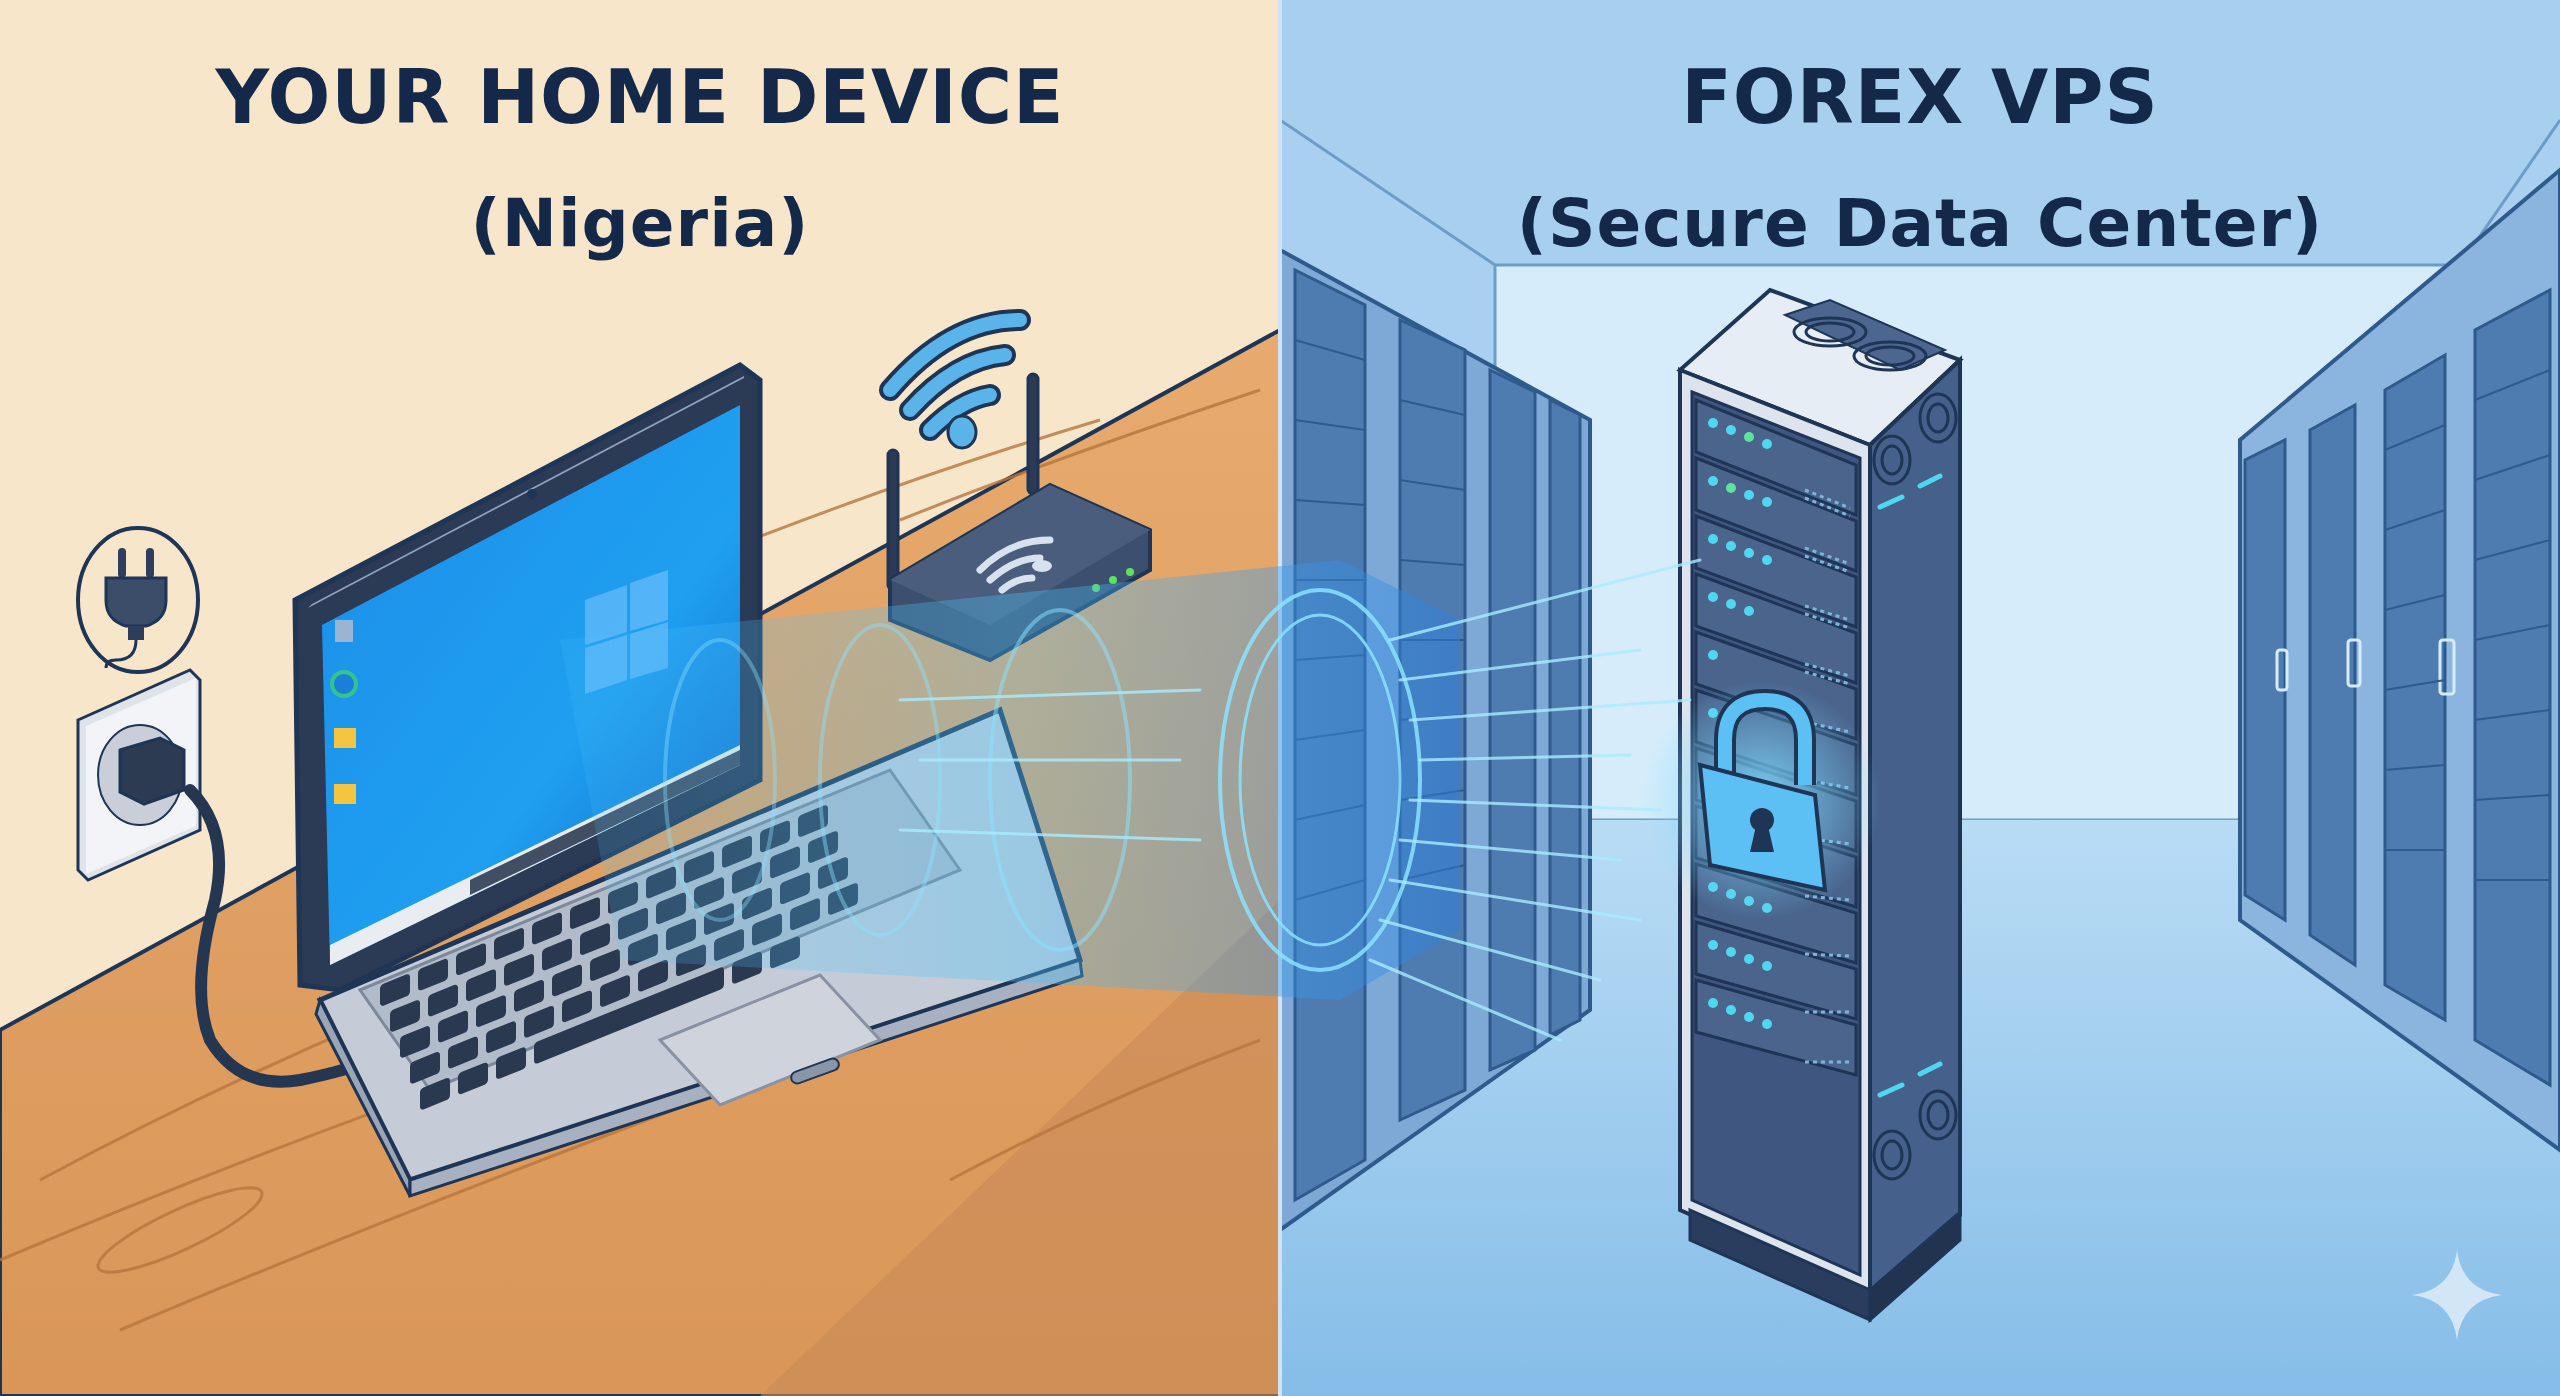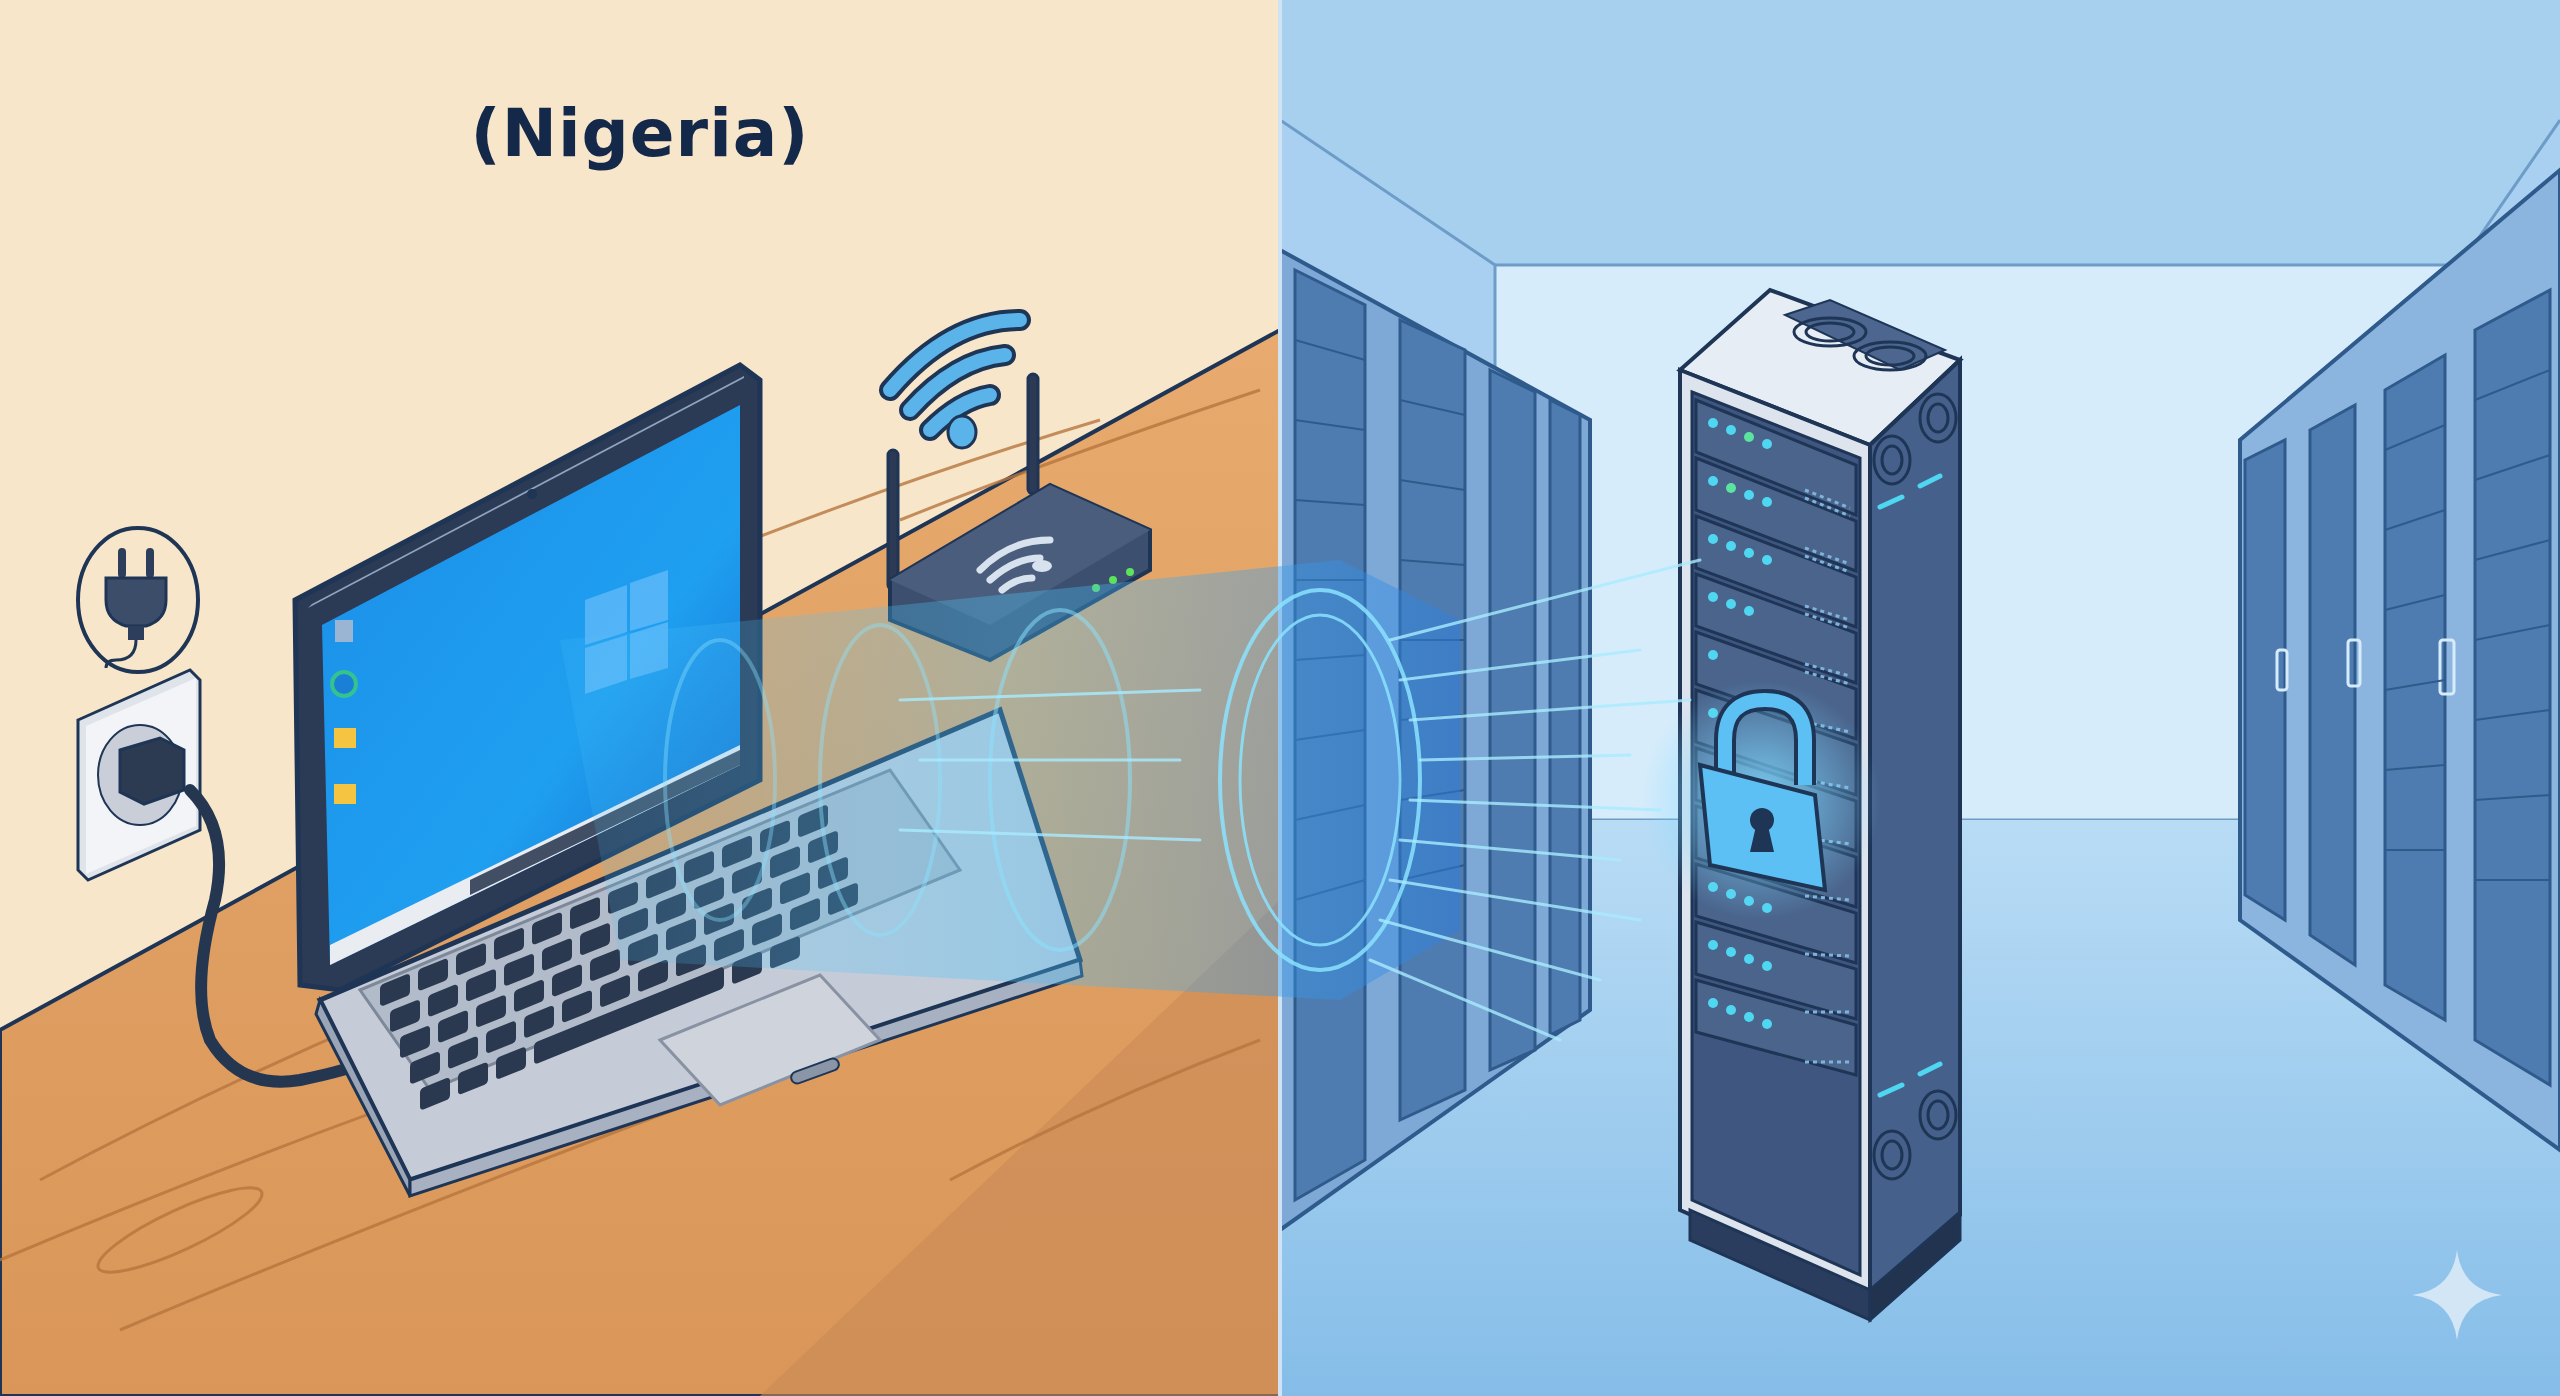--- a/index.html
+++ b/index.html
@@ -14,20 +14,21 @@
   #right-title{top:52px;}
   svg{position:absolute;left:0;top:0;}
   .divider{position:absolute;left:1278px;top:0;width:4px;height:1396px;background:#cfe3f5;z-index:3;}
   #sparkle{position:absolute;left:2412px;top:1250px;width:90px;height:90px;z-index:6;}
 </style>
 </head>
 <body>
 
 <div id="left-panel" class="panel">
   <div id="left-title" class="title">
+    <span class="l1">YOUR HOME DEVICE</span>
     <span class="l2">(Nigeria)</span>
   </div>
 
   <svg width="1280" height="1396" viewBox="0 0 1280 1396">
     <defs>
       <linearGradient id="screenGrad" x1="0" y1="0" x2="1" y2="1">
         <stop offset="0" stop-color="#1a8ee8"></stop>
         <stop offset="0.6" stop-color="#1f9ff0"></stop>
         <stop offset="1" stop-color="#0d5fc4"></stop>
       </linearGradient>
@@ -378,20 +379,24 @@
     <g>
       <ellipse cx="480" cy="800" rx="120" ry="120" fill="url(#lockGlow)"></ellipse>
       <path d="M445 780 v-40 q0 -40 40 -40 q40 0 40 40 v45" fill="none" stroke="#1e3556" stroke-width="22"></path>
       <path d="M445 780 v-40 q0 -40 40 -40 q40 0 40 40 v45" fill="none" stroke="#5cc0f5" stroke-width="14"></path>
       <polygon points="420,765 535,795 545,890 430,865" fill="#5cc0f5" stroke="#1e3556" stroke-width="4"></polygon>
       <circle cx="482" cy="820" r="12" fill="#1e3556"></circle>
       <polygon points="476,826 488,826 494,852 470,852" fill="#1e3556"></polygon>
     </g>
   </svg>
 
+  <div id="right-title" class="title">
+    <span class="l1">FOREX VPS</span>
+    <span class="l2">(Secure Data Center)</span>
+  </div>
 </div>
 
 <svg width="2560" height="1396" viewBox="0 0 2560 1396" style="z-index:4;pointer-events:none;">
   <defs>
     <linearGradient id="tunnelGrad" x1="0" y1="0" x2="1" y2="0">
       <stop offset="0" stop-color="#4fc3f7" stop-opacity="0.15"></stop>
       <stop offset="0.5" stop-color="#4fc3f7" stop-opacity="0.35"></stop>
       <stop offset="1" stop-color="#2a7fe0" stop-opacity="0.45"></stop>
     </linearGradient>
   </defs>

